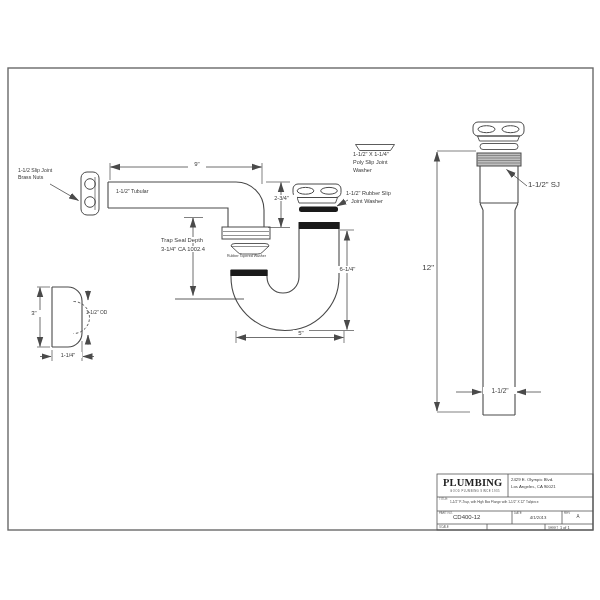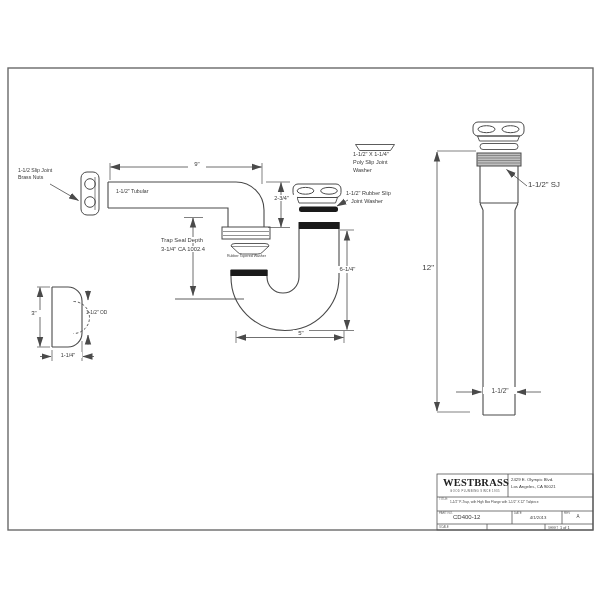--- a/index.html
+++ b/index.html
@@ -152,21 +152,21 @@
 <div class="lbl bg ctr" style="left:293px;top:330px;width:14px;font-size:6px;">5"</div>
 
 <div class="lbl bg ctr" style="left:27px;top:310px;width:12px;font-size:6px;">3"</div>
 <div class="lbl" style="left:86px;top:310px;font-size:4.8px;">1-1/2" OD</div>
 <div class="lbl bg ctr" style="left:54px;top:352px;width:26px;font-size:5.5px;">1-1/4"</div>
 
 <div class="lbl rt" style="left:415px;top:264px;width:19px;font-size:8px;">12"</div>
 <div class="lbl" style="left:528px;top:181px;font-size:7.8px;">1-1/2" SJ</div>
 <div class="lbl bg ctr" style="left:483px;top:387px;width:32px;font-size:6.5px;">1-1/2"</div>
 
-<div class="lbl serif" style="left:443px;top:477px;width:64px;font-size:10.5px;font-weight:bold;color:#222;letter-spacing:0.2px;">WESTBRASS</div>
+<div class="lbl serif" style="left:443px;top:477px;width:64px;font-size:10.5px;font-weight:bold;color:#222;letter-spacing:0.2px;">PLUMBING</div>
 <div class="lbl ctr" style="left:443px;top:489.5px;width:64px;font-size:2.8px;letter-spacing:0.4px;color:#555;">GOOD PLUMBING SINCE 1935</div>
 <div class="lbl" style="left:511px;top:478px;font-size:4.3px;">2429 E. Olympic Blvd.</div>
 <div class="lbl" style="left:511px;top:484.5px;font-size:4.3px;">Los Angeles, CA 90021</div>
 
 <div class="lbl" style="left:439px;top:498px;font-size:3px;color:#666;">TITLE:</div>
 <div class="lbl" style="left:450px;top:500.5px;font-size:3.2px;color:#444;">1-1/2" P-Trap, with High Box Flange with 1-1/2" X 12" Tailpiece</div>
 
 <div class="lbl" style="left:439px;top:512px;font-size:3px;color:#666;">PART NO.</div>
 <div class="lbl" style="left:453px;top:514px;font-size:6px;">CD400-12</div>
 <div class="lbl" style="left:514px;top:512px;font-size:3px;color:#666;">DATE</div>

